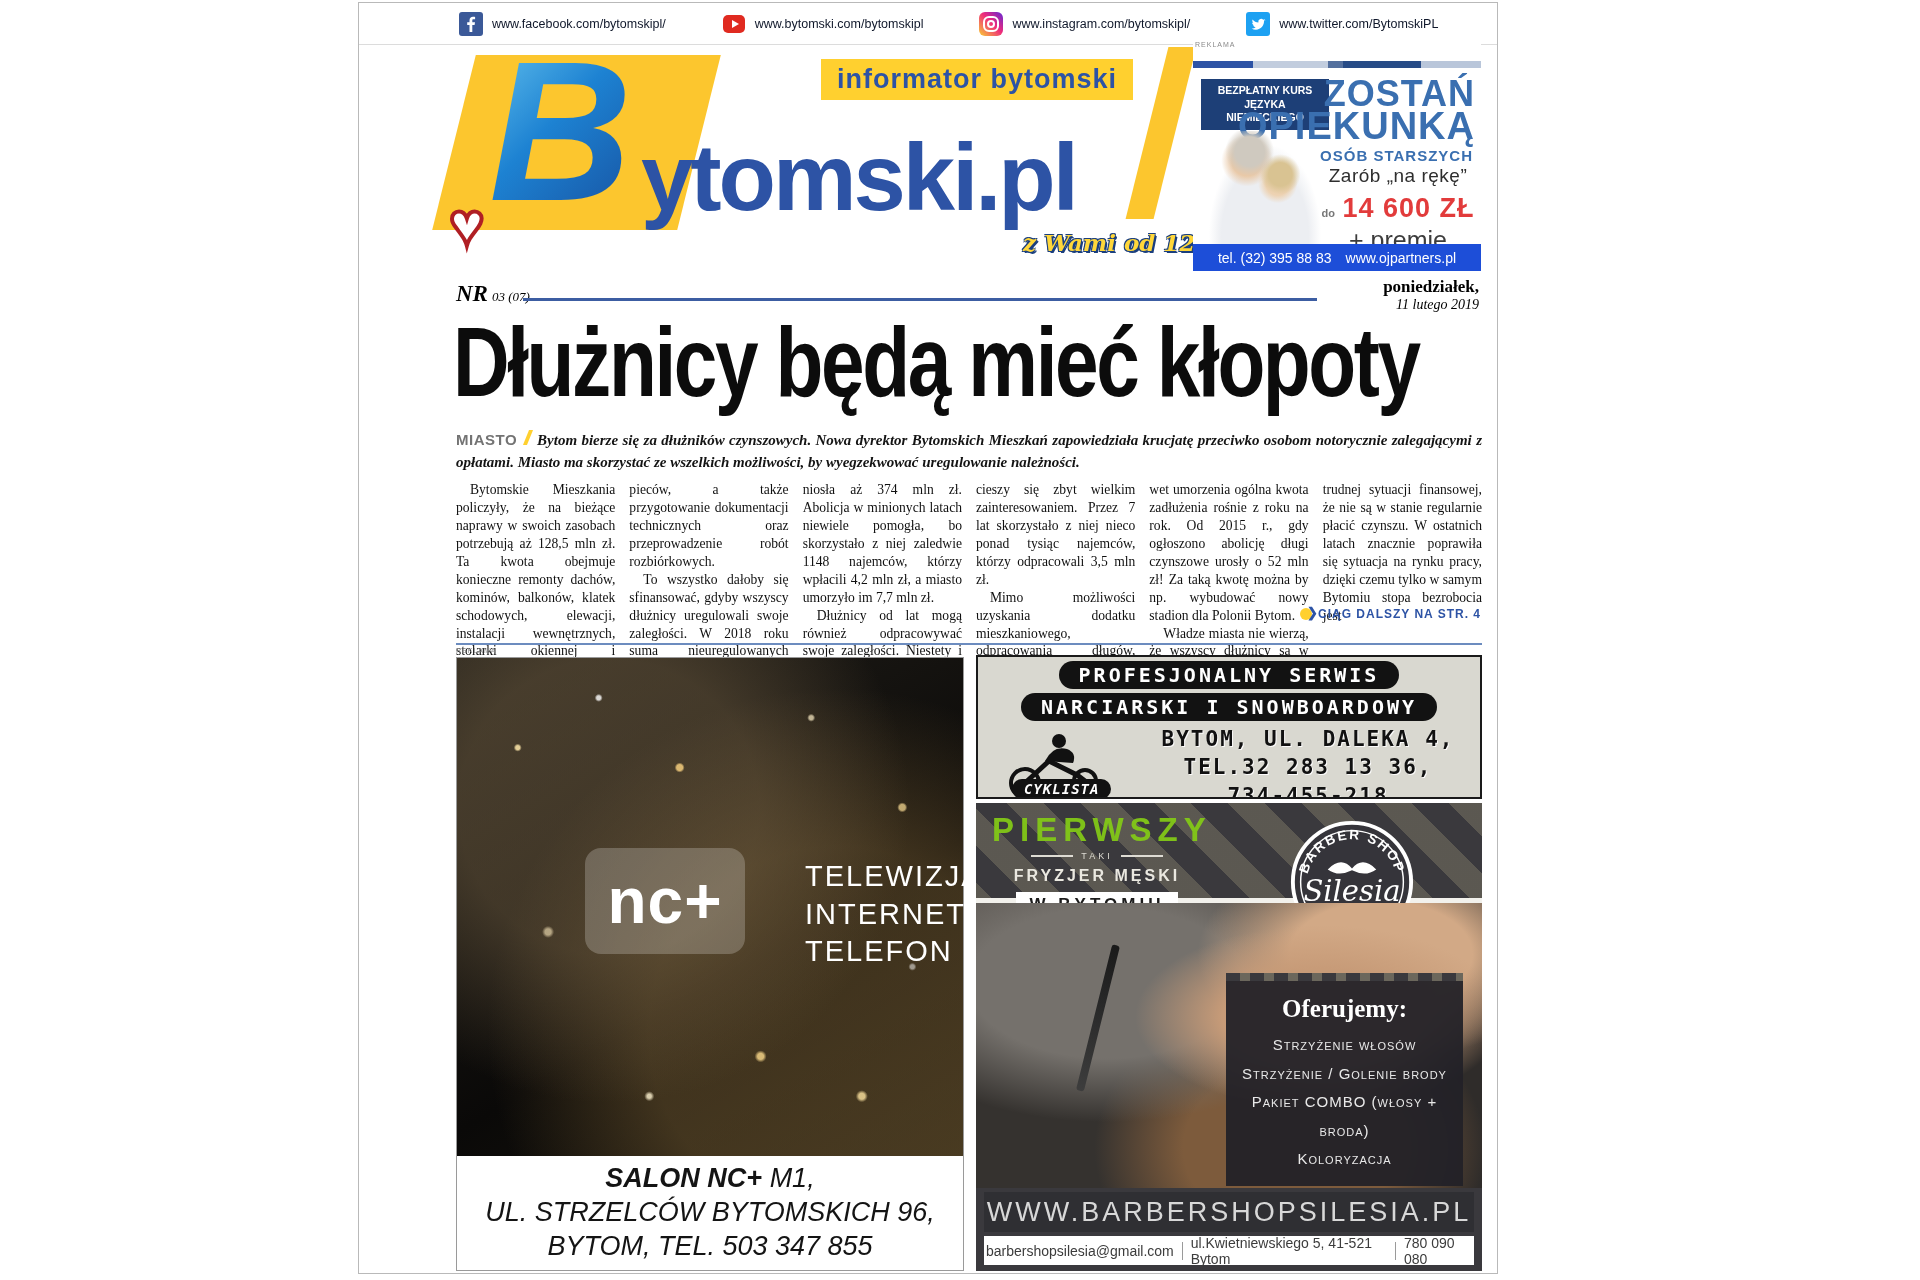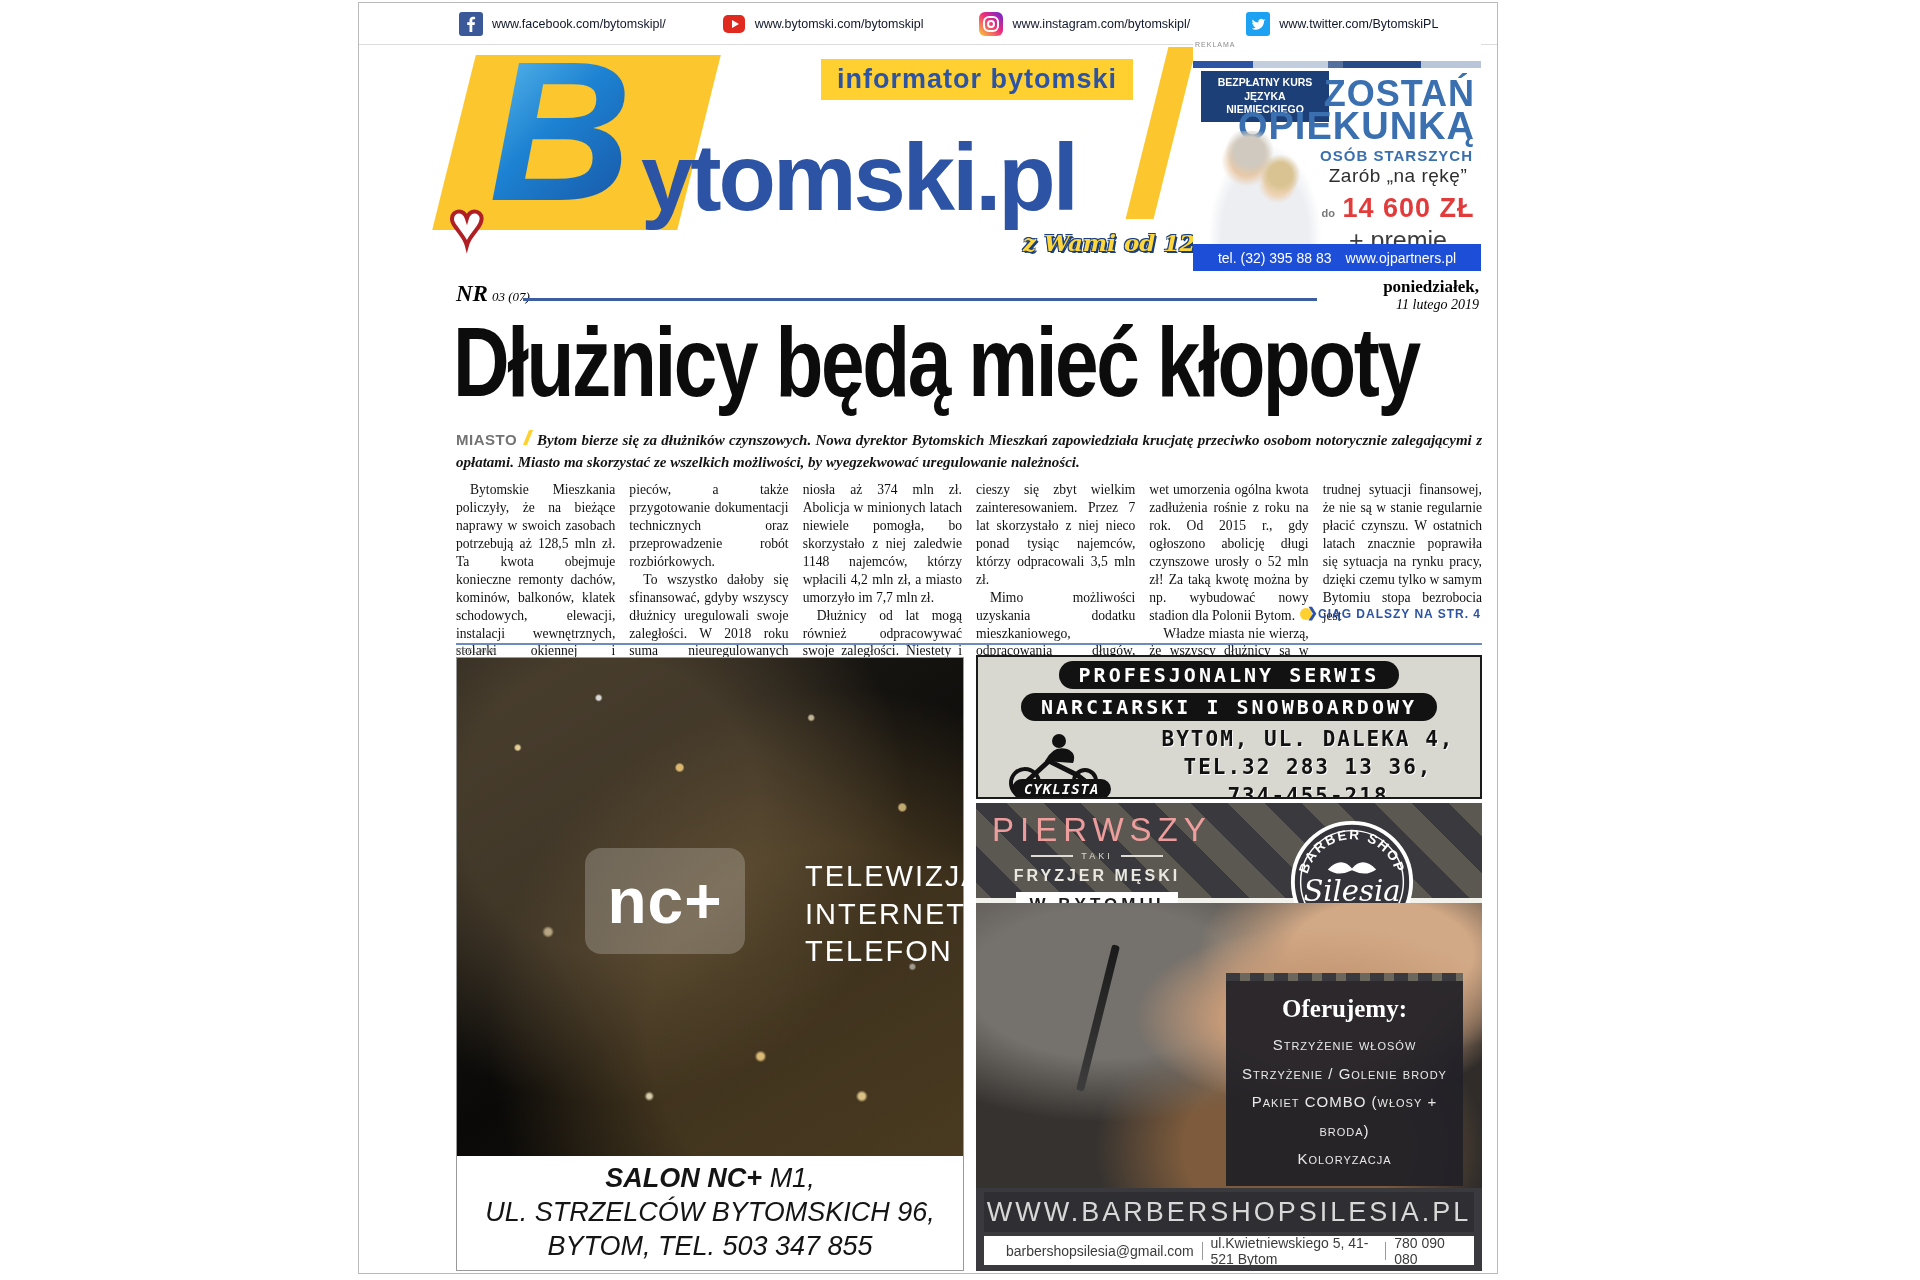--- a/index.html
+++ b/index.html
@@ -43,21 +43,21 @@
   .heart::before { content:"♥"; font-size:60px; line-height:1; color:#fff;
                    -webkit-text-stroke:4px #b01f24; }
 
   
   .ca-ad { position:absolute; left:834px; top:36px; width:288px; height:232px; background:#fff; }
   .rek-label { font-size:7px; color:#8a8a8a; letter-spacing:1px; }
   .ca-rek { position:absolute; left:2px; top:2px; }
   .ca-stripe { position:absolute; left:0; top:22px; width:100%; height:7px;
                background:linear-gradient(90deg,#2d53a5 0 21%,#c2cdde 21% 47%,#54709e 47% 52%,
                                           #274b86 52% 79%,#b9c6da 79% 100%); }
-  .ca-badge { position:absolute; left:8px; top:32px; width:128px; background:#1d3f77;
+  .ca-badge { position:absolute; left:8px; top:40px; width:128px; background:#1d3f77;
               color:#fff; font-weight:bold; font-size:10.5px; line-height:1.3;
               text-align:center; padding:5px 4px; }
   .ca-title  { position:absolute; right:6px; top:34px;  font-size:36px; font-weight:bold;
                color:#3a6fb0; letter-spacing:1px; }
   .ca-title2 { position:absolute; right:6px; top:66px;  font-size:38px; font-weight:bold;
                color:#3a6fb0; letter-spacing:1px; }
   .ca-sub    { position:absolute; right:8px; top:108px; font-size:15px; font-weight:bold;
                color:#3a6fb0; letter-spacing:1px; }
   .ca-photo { position:absolute; left:8px; top:92px; width:128px; height:114px;
               background:
@@ -155,21 +155,21 @@
   .cyk-addr { flex:1; font-weight:bold; font-size:21px; letter-spacing:2px; color:#111;
               line-height:1.35; text-shadow:1px 1px 0 rgba(255,255,255,.9); }
 
   
   .bb-ad { position:absolute; left:617px; top:800px; width:506px; height:468px;
            background:#3a393d; overflow:hidden; }
   .bb-stripes { position:absolute; left:0; top:0; width:100%; height:300px;
                 background:repeating-linear-gradient(45deg, transparent 0 26px,
                            rgba(168,160,128,.30) 26px 52px); }
   .bb-topleft { position:absolute; left:16px; top:8px; width:210px; text-align:center; }
-  .bb-t1 { font-size:33px; color:#fca5a5; letter-spacing:6px; font-weight:normal; opacity:.92; }
+  .bb-t1 { font-size:33px; color:#84cc16; letter-spacing:6px; font-weight:bold; opacity:.92; }
   .bb-t2 { display:flex; align-items:center; gap:8px; justify-content:center; margin-top:2px;
            font-size:9px; color:#dedcd4; letter-spacing:3px; }
   .bb-t2::before, .bb-t2::after { content:""; width:42px; height:2px; background:#dedcd4; }
   .bb-t3 { margin-top:6px; font-size:16px; font-weight:bold; color:#eae8e0; letter-spacing:3px; }
   .bb-t4 { display:inline-block; margin-top:7px; background:#fff; color:#1c1c1c;
            font-weight:bold; font-size:17px; letter-spacing:4px; padding:3px 14px; }
   .bb-line { position:absolute; left:0; top:95px; width:100%; height:5px; background:#f2f1ec; }
   .bb-badge { position:absolute; left:313px; top:16px; width:126px; height:126px; }
   .bb-photo { position:absolute; left:0; top:100px; width:100%; height:285px;
       background:
@@ -188,21 +188,21 @@
                     #6b675c 14px 24px); }
   .bb-offer-title { margin:14px 0 8px; font-family:"Liberation Serif", serif; font-weight:bold;
                     font-size:25px; color:#fff; }
   .offer-item { font-variant:small-caps; font-size:15px; color:#e9e9e9; letter-spacing:1px;
                 line-height:1.9; }
   .bb-web { position:absolute; left:8px; top:389px; width:490px; height:40px; background:#2f2f33;
             display:flex; align-items:center; justify-content:center; color:#d8d8d8;
             font-size:27px; letter-spacing:3px; }
   .bb-footer { position:absolute; left:8px; top:433px; width:490px; height:29px; background:#fff;
                display:flex; align-items:center; justify-content:space-between;
-               font-size:14px; color:#3c3c3c; padding:0 22px; }
+               font-size:14px; color:#3c3c3c; padding:0 2px; }
   .bb-sep { width:1px; height:18px; background:#9a9a9a; margin:0 8px; }
 </style>
 </head>
 <body>
 
 <div id="page">
 
   <div class="social-bar">
     <div class="social-item">
       <span class="social-icon">

